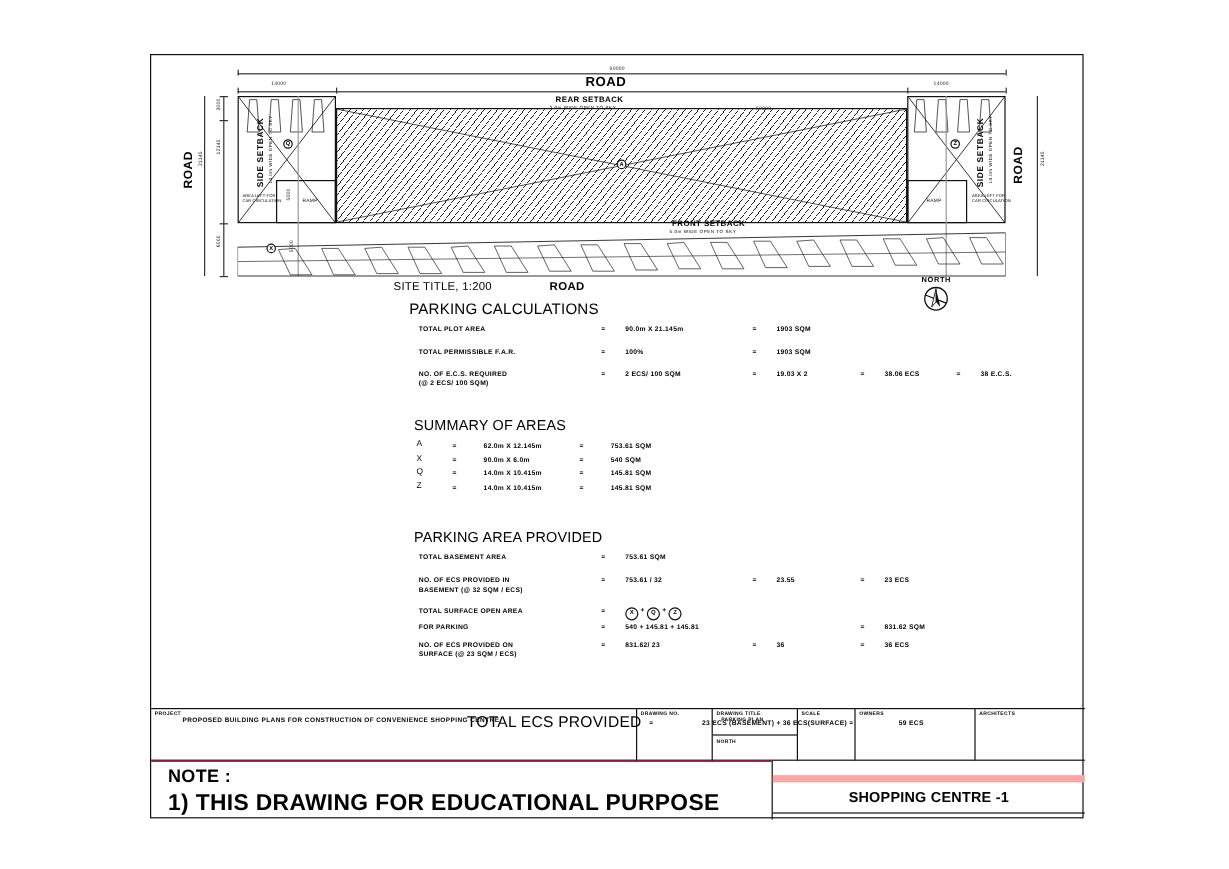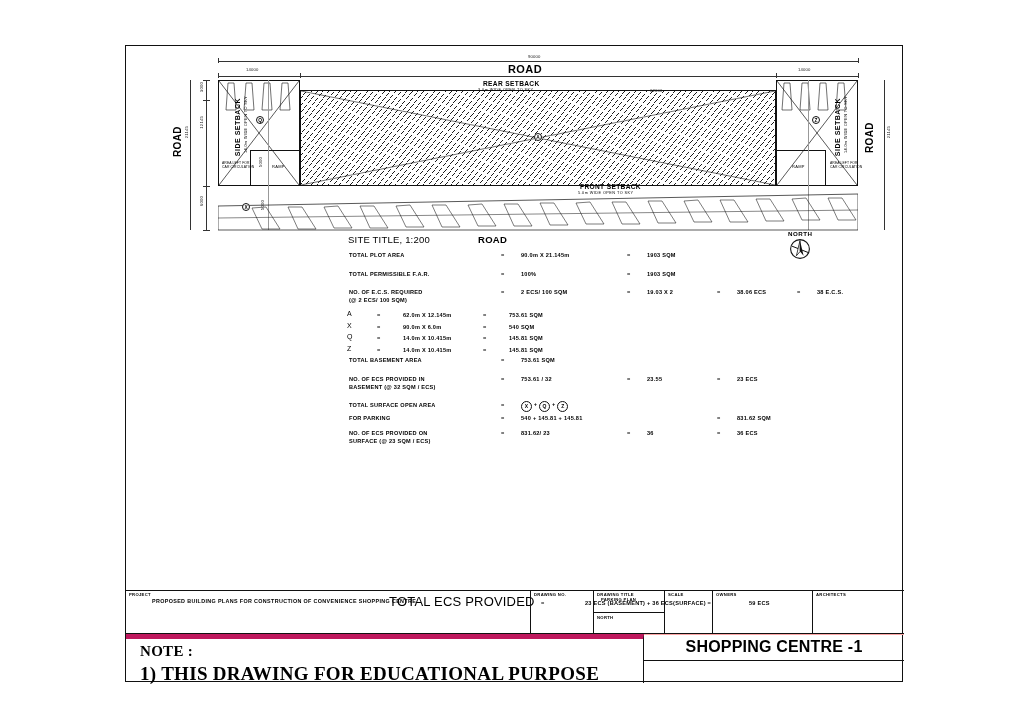--- a/index.html
+++ b/index.html
@@ -26,21 +26,21 @@
     background: #fff;
   }
   .abs { position: absolute; }
 
   
   .t-micro  { font-size: 3.6px; letter-spacing: .1px; line-height: 1.15; }
   .t-row    { font-size: 5.6px; letter-spacing: .25px; line-height: 1.45; font-weight: 700; }
   .vert     { writing-mode: vertical-rl; transform: rotate(180deg); }
 
   
-  #siteplan { left: 72px; top: 8px; width: 700px; height: 200px; }
+  #siteplan { left: 52px; top: 8px; width: 700px; height: 200px; }
   .dimline  { background: #333; }
   .hline    { height: 1px; }
   .vline    { width: 1px; }
   .tick     { background: #333; width: 1px; height: 5px; }
   .dimtxt   { font-size: 4.2px; color: #222; letter-spacing: .2px; }
 
   .roadword { font-size: 11px; font-weight: 700; letter-spacing: .4px; }
   .roadword-v { font-size: 10px; font-weight: 700; letter-spacing: .4px; }
 
   .plotbox  { border: 1px solid #111; box-sizing: border-box; }
@@ -105,37 +105,36 @@
   }
   .tb-cell {
     position: absolute; box-sizing: border-box;
     border-right: 1px solid #111; border-bottom: 1px solid #111;
   }
   .tb-cap { font-size: 4.2px; font-weight: 700; letter-spacing: .3px; padding: 2px 0 0 3px; }
   .tb-val { font-size: 5.4px; font-weight: 700; letter-spacing: .35px; }
 
   .note-box {
     position: absolute; left: 0; top: 44px; width: 518px; height: 49px;
-    border-top: 5px solid #be185d; border-right: 1px solid #111;
+    border-top: 1px solid #be185d; border-right: 1px solid #111;
     box-sizing: border-box;
-    font-family: Liberation Serif, serif;
   }
   .note-l1 { font-size: 15px; font-weight: 700; letter-spacing: .3px; }
   .note-l2 { font-size: 19px; font-weight: 700; letter-spacing: .3px; }
 
   .brand-box {
     position: absolute; left: 518px; top: 44px; width: 260px; height: 49px;
     box-sizing: border-box;
   }
   .brand-top, .brand-bot {
     position: absolute; left: 0; width: 100%;
     display: flex; align-items: center; justify-content: center;
     font-weight: 700;
   }
-  .brand-top { top: 0;  height: 24.5px; border-top: 1px solid #fca5a5; border-bottom: 1px solid #111; font-size: 16px; letter-spacing: .2px; }
+  .brand-top { top: 12px;  height: 24.5px; border-top: 6px solid #fca5a5; border-bottom: 1px solid #111; font-size: 12px; letter-spacing: .2px; }
   .brand-bot { top: 24.5px; height: 24.5px; font-size: 13px; letter-spacing: .2px; }
 
   .north-wrap { display: flex; flex-direction: column; align-items: center; }
   .north-txt { font-size: 6.2px; font-weight: 700; letter-spacing: .5px; margin-bottom: 1px; }
 </style>
 </head>
 <body>
 
 <div id="sheet">
 
@@ -266,20 +265,21 @@
         <circle cx="11" cy="11" r="9.4" fill="none" stroke="#111" stroke-width="1.1"></circle>
         <path d="M11 2.4 L14.6 17.8 L11 13.6 L7.4 17.8 Z" fill="#111"></path>
         <path d="M2.6 8 L19.4 14.6" stroke="#111" stroke-width="1" fill="none"></path>
         <path d="M11 2.4 L7.4 17.8 L11 13.6 Z" fill="#fff" stroke="#111" stroke-width="0.7"></path>
       </svg>
     </div>
   </div>
 
   <div id="calcs" class="abs">
 
+    <div class="sec-title">PARKING CALCULATIONS</div>
     <div style="margin-left:8px;">
       <div class="calcrow" style="height:19px;">
         <div class="lbl t-row">TOTAL PLOT AREA</div>
         <div class="eq1 t-row">=</div>
         <div class="v1 t-row">90.0m X 21.145m</div>
         <div class="eq2 t-row">=</div>
         <div class="v2 t-row">1903 SQM</div>
       </div>
       <div class="calcrow" style="height:18px;">
         <div class="lbl t-row">TOTAL PERMISSIBLE F.A.R.</div>
@@ -300,20 +300,21 @@
         <div class="v1 t-row">2 ECS/ 100 SQM</div>
         <div class="eq2 t-row">=</div>
         <div class="v2 t-row">19.03 X 2</div>
         <div class="eq3 t-row">=</div>
         <div class="v3 t-row">38.06 ECS</div>
         <div class="eq4 t-row">=</div>
         <div class="v4 t-row">38 E.C.S.</div>
       </div>
     </div>
 
+    <div class="sec-title small" style="margin-top:17px; margin-left:4px;">SUMMARY OF AREAS</div>
     <div>
       <div class="sumrow">
         <div class="s-key">A</div>
         <div class="s-eq1 t-row">=</div>
         <div class="s-v1 t-row">62.0m X 12.145m</div>
         <div class="s-eq2 t-row">=</div>
         <div class="s-v2 t-row">753.61 SQM</div>
       </div>
       <div class="sumrow">
         <div class="s-key">X</div>
@@ -331,20 +332,21 @@
       </div>
       <div class="sumrow">
         <div class="s-key">Z</div>
         <div class="s-eq1 t-row">=</div>
         <div class="s-v1 t-row">14.0m X 10.415m</div>
         <div class="s-eq2 t-row">=</div>
         <div class="s-v2 t-row">145.81 SQM</div>
       </div>
     </div>
 
+    <div class="sec-title small" style="margin-top:28px; margin-left:4px;">PARKING AREA PROVIDED</div>
     <div style="margin-left:8px;">
 
       <div class="calcrow" style="height:19px;">
         <div class="lbl t-row">TOTAL BASEMENT AREA</div>
         <div class="eq1 t-row">=</div>
         <div class="v1 t-row">753.61 SQM</div>
       </div>
 
       <div class="calcrow" style="height:26px;">
         <div class="lbl t-row">

